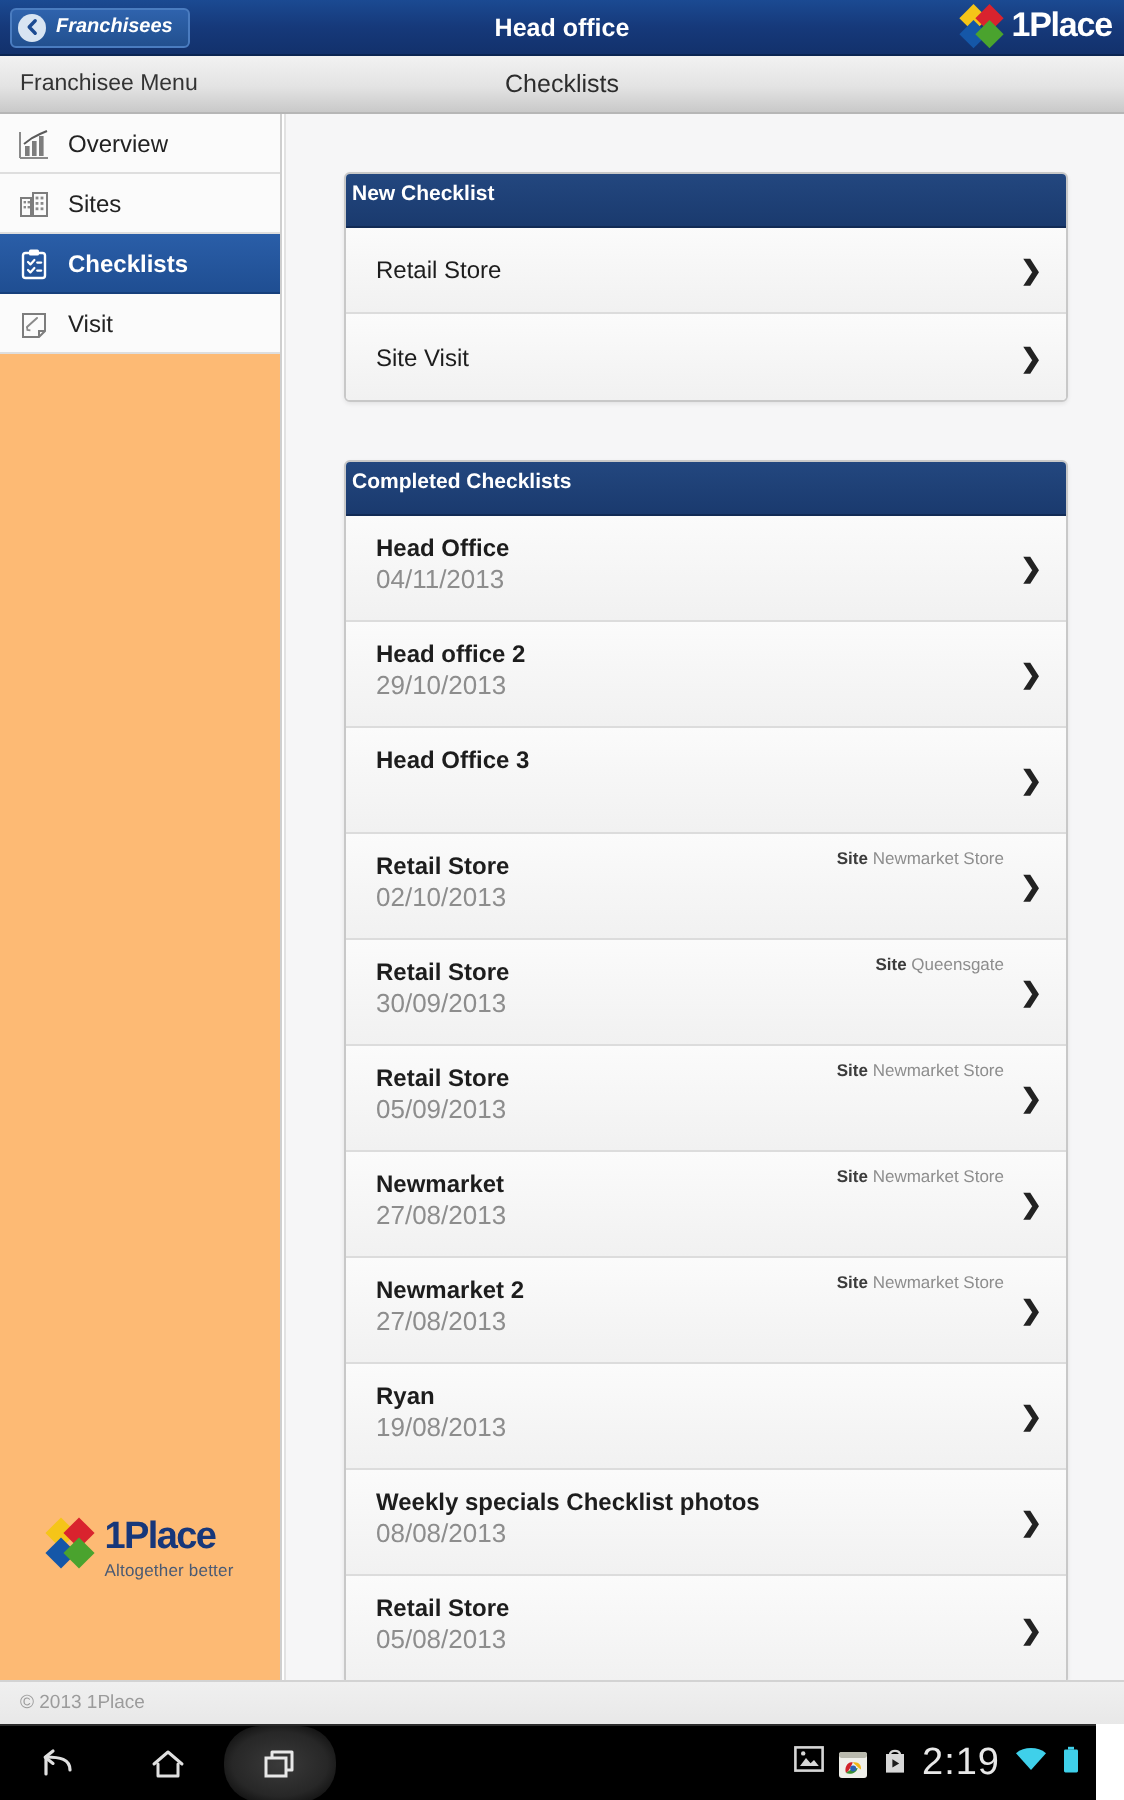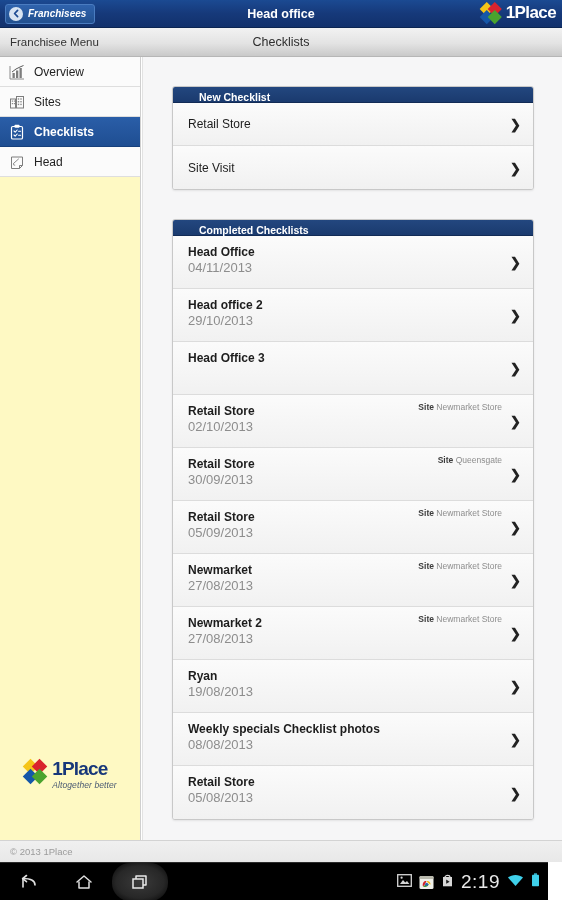--- a/index.html
+++ b/index.html
@@ -75,21 +75,21 @@
     font-size: 11.5px; color: #333333;
   }
   .subbar-center {
     position: absolute; left: 0; width: 562px; text-align: center;
     line-height: 29px; font-size: 12.5px; color: #2d2d2d;
   }
 
   
   .sidebar {
     position: absolute; top: 57px; left: 0; width: 141px; height: 783px;
-    background: #fef9c3;
+    background: #fdba74;
     border-right: 1px solid #cfcfcf;
   }
   .side-item {
     height: 30px; display: flex; align-items: center;
     padding-left: 8px;
     background: #fbfbfb;
     border-bottom: 1px solid #dedede;
     cursor: pointer;
   }
   .side-item.active {
@@ -112,43 +112,42 @@
   .footer-logo .logo-cluster i.tr { left: 11px;  top: 2px; }
   .footer-logo .logo-cluster i.bl { left: 1.5px; top: 11.5px; }
   .footer-logo .logo-cluster i.br { left: 11px;  top: 11.5px; }
   .footer-word {
     color: #17377a; font-size: 19px; font-weight: bold; letter-spacing: -0.8px;
     line-height: 19px;
   }
   .footer-tag {
     color: #4a5a73; font-size: 8.5px; text-align: right; margin-top: 2px;
     letter-spacing: 0.1px;
-    font-style: italic;
   }
 
   
   .content {
     position: absolute; top: 57px; left: 142px; width: 420px; height: 783px;
     background: #f6f6f7;
     border-left: 1px solid #e2e2e2;
     overflow: hidden;
   }
   .card {
     margin: 29px 28px 0 29px;
     background: #ffffff;
     border: 1px solid #c8c8c8;
     border-radius: 3px;
     box-shadow: 0 1px 2px rgba(0,0,0,0.08);
     overflow: hidden;
   }
   .card-header {
-    height: 16px; line-height: 21px;
+    height: 27px; line-height: 21px;
     background: linear-gradient(to bottom, #23477f 0%, #1a3a6e 100%);
     color: #ffffff; font-size: 10.5px; font-weight: bold;
-    padding-left: 26px;
+    padding-left: 3px;
     border-bottom: 1px solid #122b55;
   }
   .row {
     position: relative;
     background: linear-gradient(to bottom, #fbfbfb 0%, #f1f1f1 100%);
     border-bottom: 1px solid #dcdcdc;
     cursor: pointer;
   }
   .row:last-child { border-bottom: none; }
 
@@ -288,21 +287,21 @@
 
     <div class="side-item">
       <span class="side-icon">
         <svg width="16" height="16" viewBox="0 0 16 16">
           <path d="M2.5 3 L13.5 3 L13.5 11.5 L10.5 14.5 L2.5 14.5 Z" fill="none" stroke="#7d7d7d" stroke-width="1"></path>
           <path d="M13.5 11.5 L10.5 11.5 L10.5 14.5" fill="none" stroke="#7d7d7d" stroke-width="1"></path>
           <path d="M4.5 9.5 L9.5 5" stroke="#8a8a8a" stroke-width="1" stroke-linecap="round"></path>
           <path d="M4.5 9.5 L4.7 11 L6.2 11.2" fill="none" stroke="#8a8a8a" stroke-width="0.9"></path>
         </svg>
       </span>
-      <span class="side-label">Head</span>
+      <span class="side-label">Visit</span>
     </div>
 
     <div class="sidebar-footer">
       <div class="footer-logo">
         <div class="logo-cluster">
           <i class="tl" style="background:#f5c518"></i>
           <i class="tr" style="background:#d9232e"></i>
           <i class="bl" style="background:#1557a8"></i>
           <i class="br" style="background:#4aa32e"></i>
         </div>

